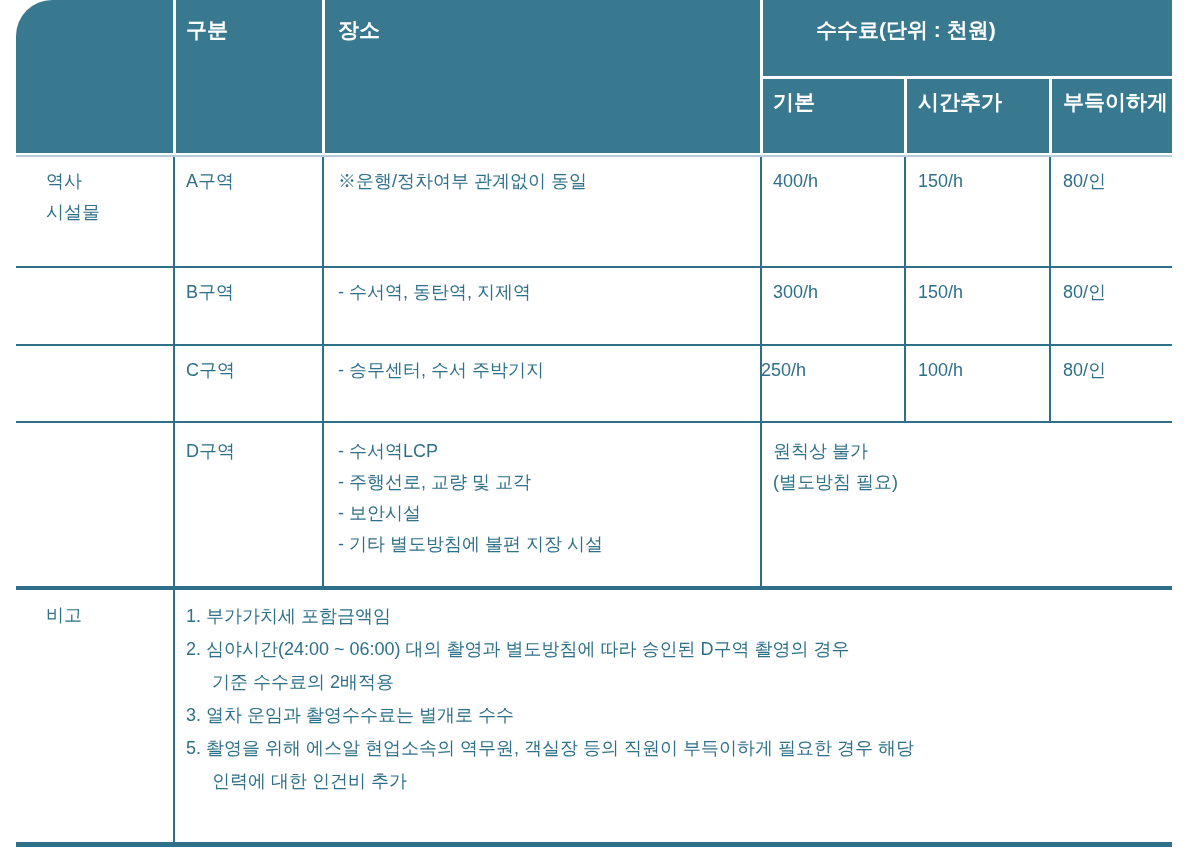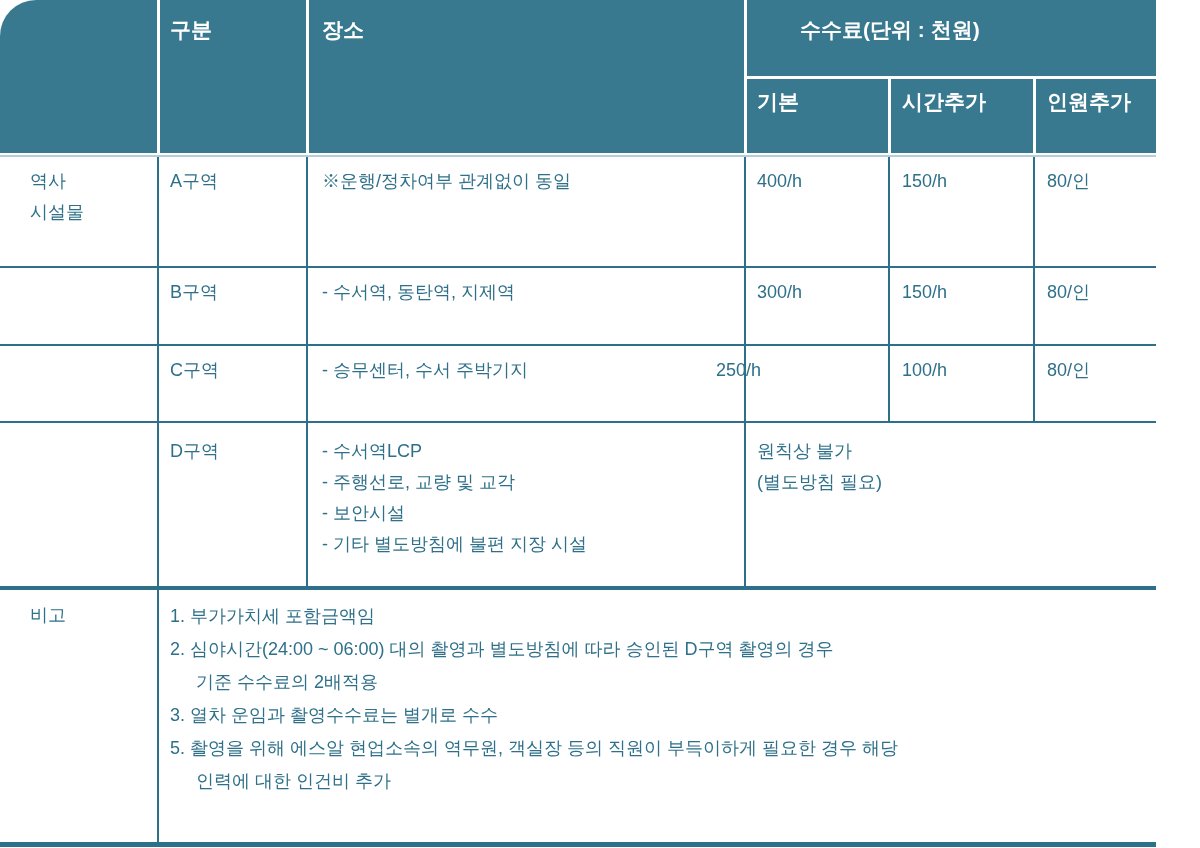--- a/index.html
+++ b/index.html
@@ -1,19 +1,20 @@
 <!DOCTYPE html>
 <html style="--header-bg: #38798F; --header-text: #FFFFFF; --body-text: #2E7089; --border: #2E7089; --header-underline: #B7CEDA; --background: #FFFFFF;"><head>
 <meta charset="utf-8">
 <style>
   html,body{margin:0;padding:0;background:#fff;}
   .page{
     position:relative;width:1156px;height:848px;overflow:hidden;
     background:var(--background,#ffffff);
     font-family:"Liberation Sans",sans-serif;
+    margin-left:16px;
   }
   
   .hdr{
     position:absolute;left:0;top:0;width:1200px;height:153px;
     background:var(--header-bg,#38798F);
     border-radius:36px 36px 0 0;
   }
   .htxt{
     position:absolute;color:var(--header-text,#ffffff);
     font-size:21px;font-weight:700;white-space:nowrap;
@@ -38,21 +39,21 @@
 <body>
 
 <div class="page">
 
   <div class="hdr">
     <span class="htxt" style="left:170px;top:16px">구분</span>
     <span class="htxt" style="left:322px;top:16px">장소</span>
     <span class="htxt" style="left:800px;top:16px">수수료(단위 : 천원)</span>
     <span class="htxt" style="left:757px;top:88px">기본</span>
     <span class="htxt" style="left:902px;top:88px">시간추가</span>
-    <span class="htxt" style="left:1047px;top:88px">인원추가</span>
+    <span class="htxt" style="left:1047px;top:88px">부득이하게</span>
 
     <div class="vsep" style="left:157px;top:0;height:153px"></div>
     <div class="vsep" style="left:306px;top:0;height:153px"></div>
     <div class="vsep" style="left:744px;top:0;height:153px"></div>
     <div class="hsep" style="left:744px;top:76px;width:456px"></div>
     <div class="vsep" style="left:888px;top:79px;height:74px"></div>
     <div class="vsep" style="left:1033px;top:79px;height:74px"></div>
   </div>
 
   <div class="hline light" style="top:155px"></div>
@@ -82,21 +83,21 @@
   <div class="t" style="left:1047px;top:166px">80/인</div>
 
   <div class="t" style="left:170px;top:277px">B구역</div>
   <div class="t" style="left:322px;top:277px">- 수서역, 동탄역, 지제역</div>
   <div class="t" style="left:757px;top:277px">300/h</div>
   <div class="t" style="left:902px;top:277px">150/h</div>
   <div class="t" style="left:1047px;top:277px">80/인</div>
 
   <div class="t" style="left:170px;top:355px">C구역</div>
   <div class="t" style="left:322px;top:355px">- 승무센터, 수서 주박기지</div>
-  <div class="t" style="left:716px;top:355px">250/h</div>
+  <div class="t" style="left:745px;top:355px">250/h</div>
   <div class="t" style="left:902px;top:355px">100/h</div>
   <div class="t" style="left:1047px;top:355px">80/인</div>
 
   <div class="t" style="left:170px;top:436px">D구역</div>
   <div class="t" style="left:322px;top:436px">
     <div>- 수서역LCP</div>
     <div>- 주행선로, 교량 및 교각</div>
     <div>- 보안시설</div>
     <div>- 기타 별도방침에 불편 지장 시설</div>
   </div>

